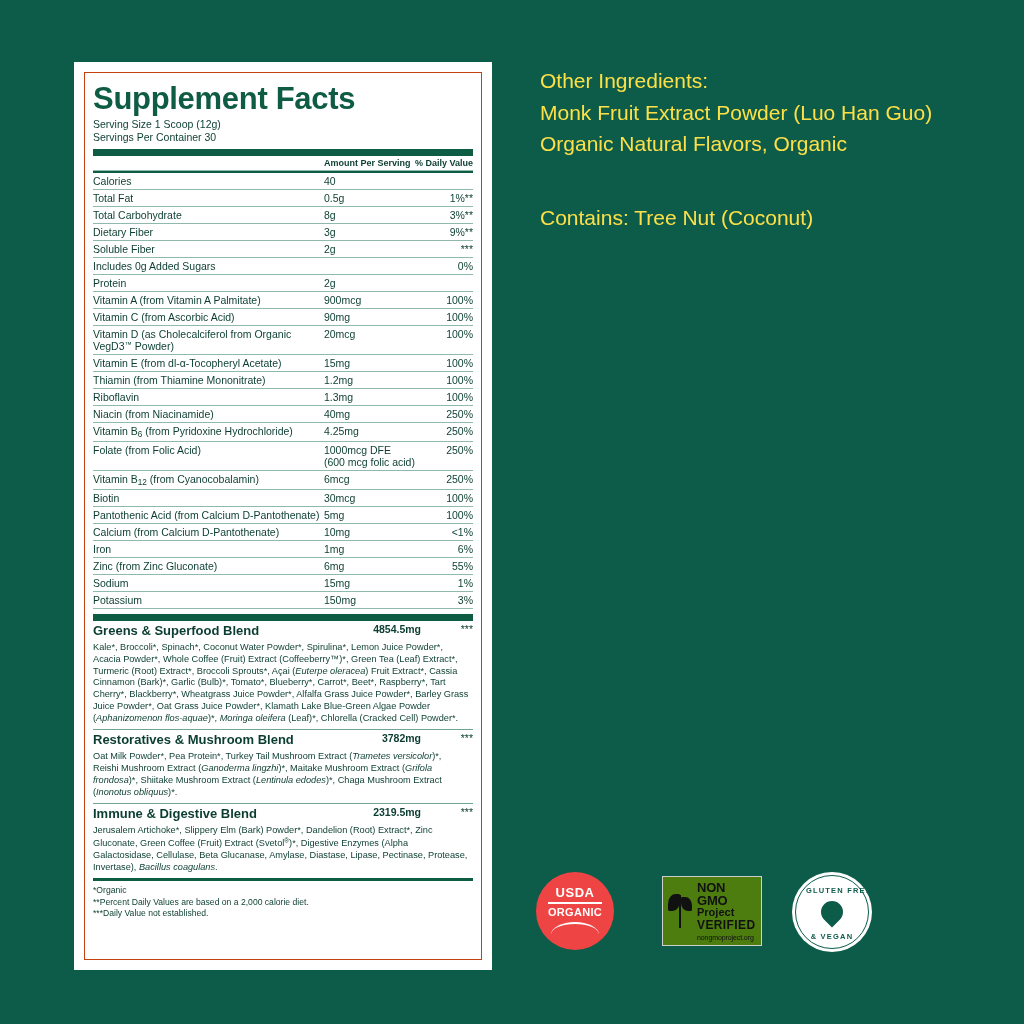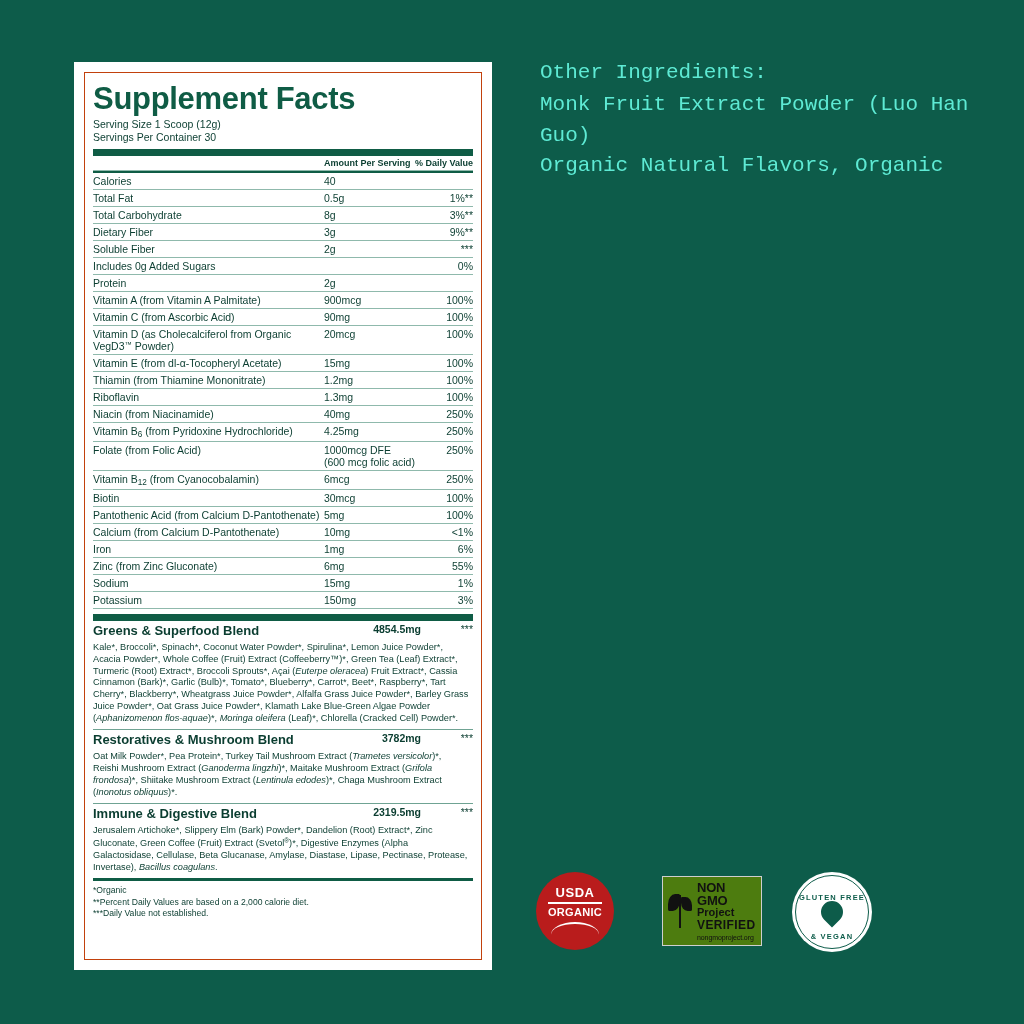--- a/index.html
+++ b/index.html
@@ -114,24 +114,23 @@
     margin-top: 4px;
   }
   .sub { font-size: 0.78em; vertical-align: -0.25em; }
   .sup { font-size: 0.7em; vertical-align: 0.45em; }
   em { font-style: italic; }
 
   
   #right {
     position: absolute;
     left: 540px;
-    top: 58px;
+    top: 66px;
     width: 450px;
-    color: #5eead4;
-    font-family: Liberation Mono, monospace;
+    color: #fde047;
   }
   .ri-head {
     font-size: 21px;
     line-height: 1.45;
     margin-bottom: 2px;
   }
   .ri-body {
     font-size: 21px;
     line-height: 1.45;
   }
@@ -149,21 +148,21 @@
     width: 400px;
     height: 84px;
   }
   .badge { position: absolute; }
 
   
   #usda {
     left: 0px; top: 0px;
     width: 78px; height: 78px;
     border-radius: 50%;
-    background: #b91c1c;
+    background: #ef4444;
     color: #ffffff;
     display: flex;
     flex-direction: column;
     align-items: center;
     justify-content: center;
   }
   #usda .u1 { font-size: 13px; font-weight: bold; letter-spacing: 0.5px; line-height: 1; }
   #usda .u-bar { width: 54px; height: 2px; background: #fff; margin: 3px 0 3px 0;}
   #usda .u2 { font-size: 11px; font-weight: bold; letter-spacing: 0.3px; line-height: 1; }
   #usda .u-arc {
@@ -237,21 +236,21 @@
   }
   #gfv .arc-top, #gfv .arc-bot {
     position: absolute;
     left: 0; width: 100%;
     text-align: center;
     font-size: 7.5px;
     font-weight: bold;
     color: #0d5c4a;
     letter-spacing: 1.2px;
   }
-  #gfv .arc-top { top: 21px; }
+  #gfv .arc-top { top: 14px; text-align: right; }
   #gfv .arc-bot { bottom: 11px; }
 </style>
 </head>
 <body>
 
 <div id="panel">
   <div id="panel-inner">
 
     <div class="sf-title">Supplement Facts</div>
 
@@ -447,20 +446,21 @@
       <div>***Daily Value not established.</div>
     </div>
 
   </div>
 </div>
 
 <div id="right">
   <div class="ri-head">Other Ingredients:</div>
   <div class="ri-body">Monk Fruit Extract Powder (Luo Han Guo)</div>
   <div class="ri-body">Organic Natural Flavors, Organic</div>
+  <div class="ri-contains">Contains: Tree Nut (Coconut)</div>
 </div>
 
 <div id="badges">
 
   <div class="badge" id="usda">
     <div class="u1">USDA</div>
     <div class="u-bar"></div>
     <div class="u2">ORGANIC</div>
     <div class="u-arc"></div>
   </div>

